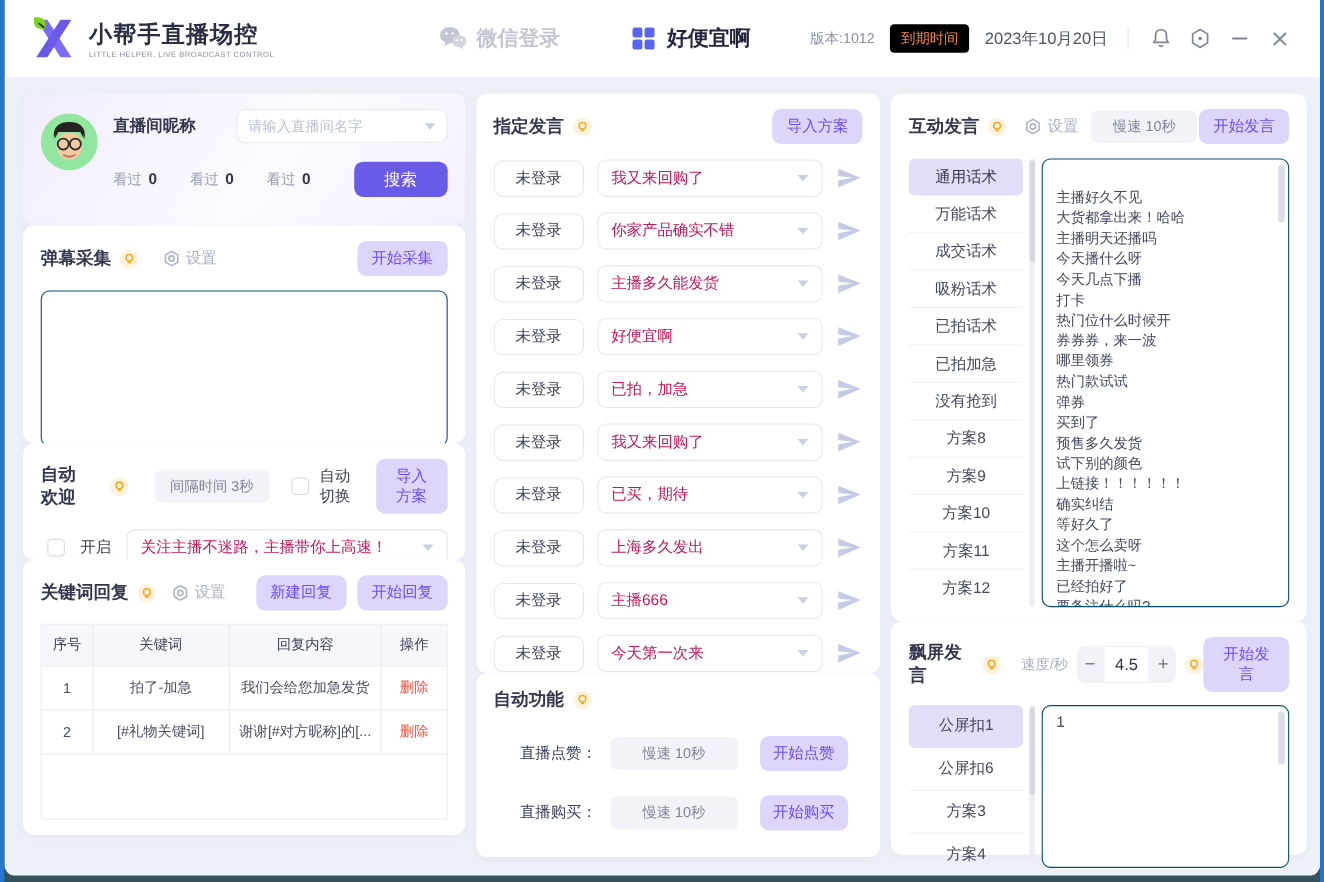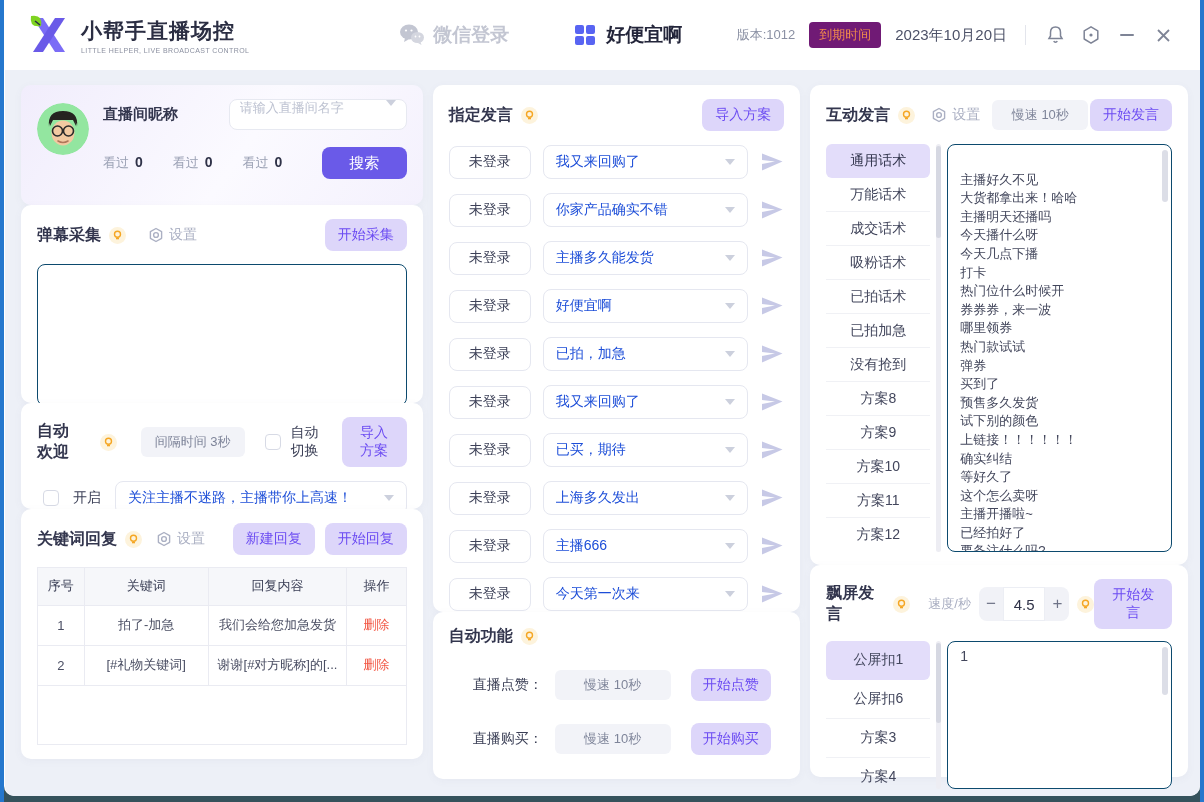--- a/index.html
+++ b/index.html
@@ -22,21 +22,21 @@
   .titlebar { height:70px; background:#fff; display:flex; align-items:center; padding:0 26px 0 22px; }
   .logo { display:flex; align-items:center; gap:10px; }
   .logo-text .cn { font-size:21px; font-weight:bold; color:#2b2e43; letter-spacing:1px; }
   .logo-text .en { font-size:7px; color:#8b90a0; letter-spacing:.4px; margin-top:2px; }
   .wechat { display:flex; align-items:center; gap:8px; margin-left:150px; cursor:pointer; }
   .wechat .lbl { font-size:19px; font-weight:bold; color:#c3c6d2; }
   .navfn { display:flex; align-items:center; gap:10px; margin-left:65px; }
   .navfn .lbl { font-size:19px; font-weight:bold; color:#23253a; }
   .tb-right { margin-left:auto; display:flex; align-items:center; gap:14px; }
   .version { font-size:13px; color:#8a90a3; }
-  .expiry-badge { background:#701a75; color:#f08b4b; font-size:13px; padding:4px 10px; border-radius:4px; }
+  .expiry-badge { background:#000000; color:#f08b4b; font-size:13px; padding:4px 10px; border-radius:4px; }
   .expiry-date { font-size:15px; color:#4d5268; }
   .tb-divider { width:1px; height:20px; background:#e3e5ec; margin:0 4px; }
   .tb-icon { width:22px; height:22px; display:flex; align-items:center; justify-content:center; cursor:pointer; }
   .min-line { width:14px; height:2px; background:#7e8496; border-radius:1px; }
 
   
   .content {
     position:absolute; top:70px; left:0; right:0; bottom:0;
     background:#edf0f7; padding:15px 12px 0 16px;
     display:flex; gap:10px;
@@ -56,39 +56,39 @@
   .chip { background:#f2f3f8; color:#7e8499; border-radius:6px; font-size:13px; padding:6px 14px; white-space:nowrap; }
   .spacer { flex:1; }
 
   
   .profile-card { background:linear-gradient(125deg,#f1edfc 0%,#fbfaff 55%,#f4f1fd 100%); }
   .profile-body { display:flex; gap:14px; }
   .avatar { width:52px; height:52px; border-radius:50%; overflow:hidden; flex:none; margin-top:4px; }
   .profile-right { flex:1; }
   .prow1 { display:flex; align-items:center; }
   .nickname { font-size:15px; font-weight:bold; color:#33364e; }
-  .room-input-wrap { margin-left:auto; width:178px; height:31px; background:#fff; border:1px solid #e7e9f1; border-radius:8px; display:flex; align-items:flex-start; padding:0 10px; }
+  .room-input-wrap { margin-left:auto; width:192px; height:31px; background:#fff; border:1px solid #e7e9f1; border-radius:8px; display:flex; align-items:center; padding:0 10px; }
   .room-input { border:none; outline:none; width:100%; font-size:13px; color:#3c4057; font-family:inherit; background:transparent; }
   .room-input::placeholder { color:#bdc2d1; }
   .prow2 { display:flex; align-items:center; margin-top:17px; }
   .stat { display:flex; align-items:baseline; gap:6px; margin-right:30px; }
   .stat .sl { font-size:13px; color:#9aa0b4; }
   .stat .sv { font-size:14px; font-weight:bold; color:#2f3248; }
   .search-btn { margin-left:auto; width:85px; height:32px; }
 
   
   .box { border:1px solid #0c4a6e; border-radius:8px; background:#fff; }
   .collect-box { height:142px; margin-top:13px; }
 
   
   .welcome-r1 { display:flex; align-items:center; gap:10px; }
   .checkbox { width:16px; height:16px; border:1px solid #d7dae5; border-radius:4px; background:#fff; flex:none; cursor:pointer; }
   .cb-label { font-size:14px; color:#3c4057; }
   .welcome-r2 { display:flex; align-items:center; gap:14px; margin-top:14px; padding-left:6px; }
-  .select { border:1px solid #e5e7f0; border-radius:8px; height:32px; display:flex; align-items:center; padding:16px 12px; font-size:14px; color:#1d4ed8; background:#fff; cursor:pointer; }
+  .select { border:1px solid #e5e7f0; border-radius:8px; height:32px; display:flex; align-items:center; padding:16px 12px; font-size:14px; color:#be185d; background:#fff; cursor:pointer; }
   .caret { width:0; height:0; border-left:5px solid transparent; border-right:5px solid transparent; border-top:6px solid #ccd0dd; margin-left:auto; flex:none; }
   .welcome-select { flex:1; }
 
   
   .kw-table-wrap { margin-top:12px; border:1px solid #eaebf2; height:178px; overflow:hidden; }
   table.kw { width:100%; border-collapse:collapse; font-size:13px; }
   table.kw th { background:#f6f7fa; color:#3c4057; font-weight:normal; height:37px; border-right:1px solid #eaebf2; border-bottom:1px solid #eaebf2; }
   table.kw td { text-align:center; color:#4a4e63; height:40px; border-right:1px solid #eaebf2; border-bottom:1px solid #eaebf2; padding:0 4px; white-space:nowrap; overflow:hidden; }
   table.kw th:last-child, table.kw td:last-child { border-right:none; }
   .del-link { color:#f25643; cursor:pointer; }

